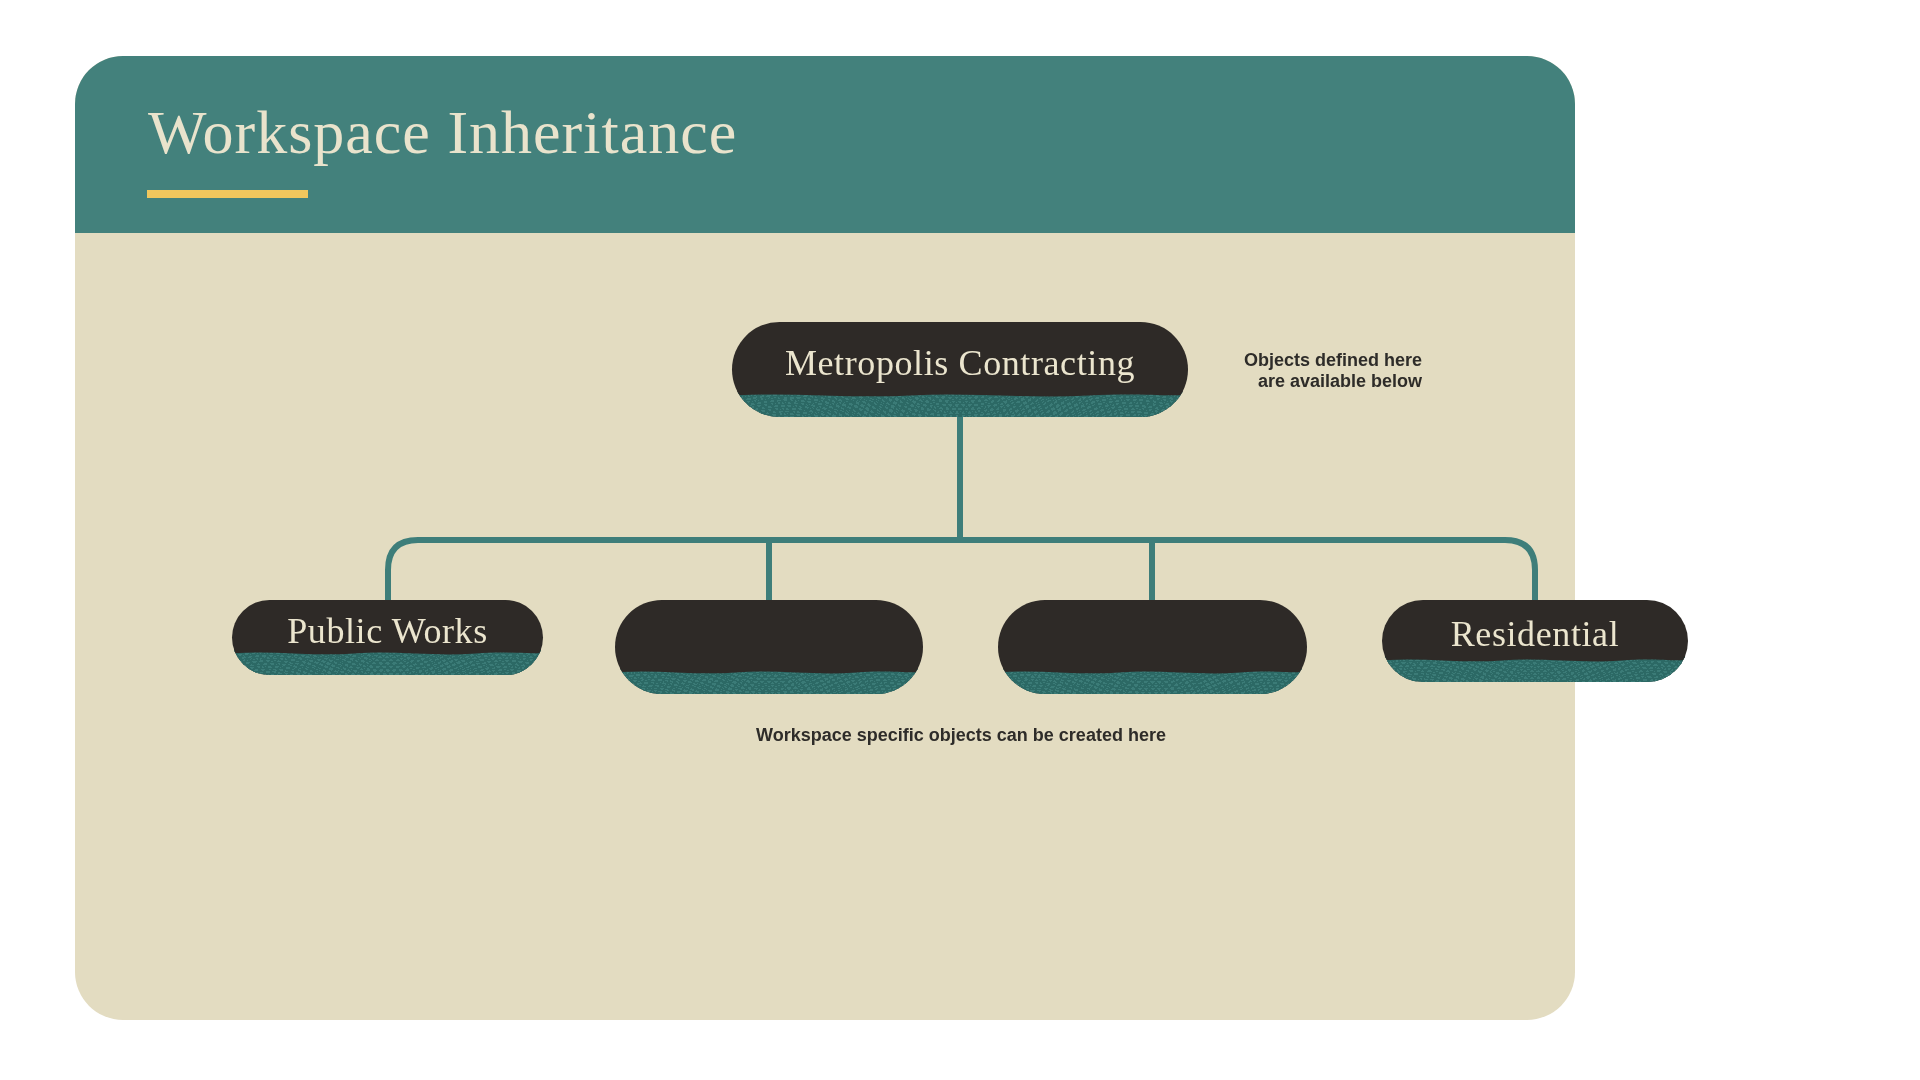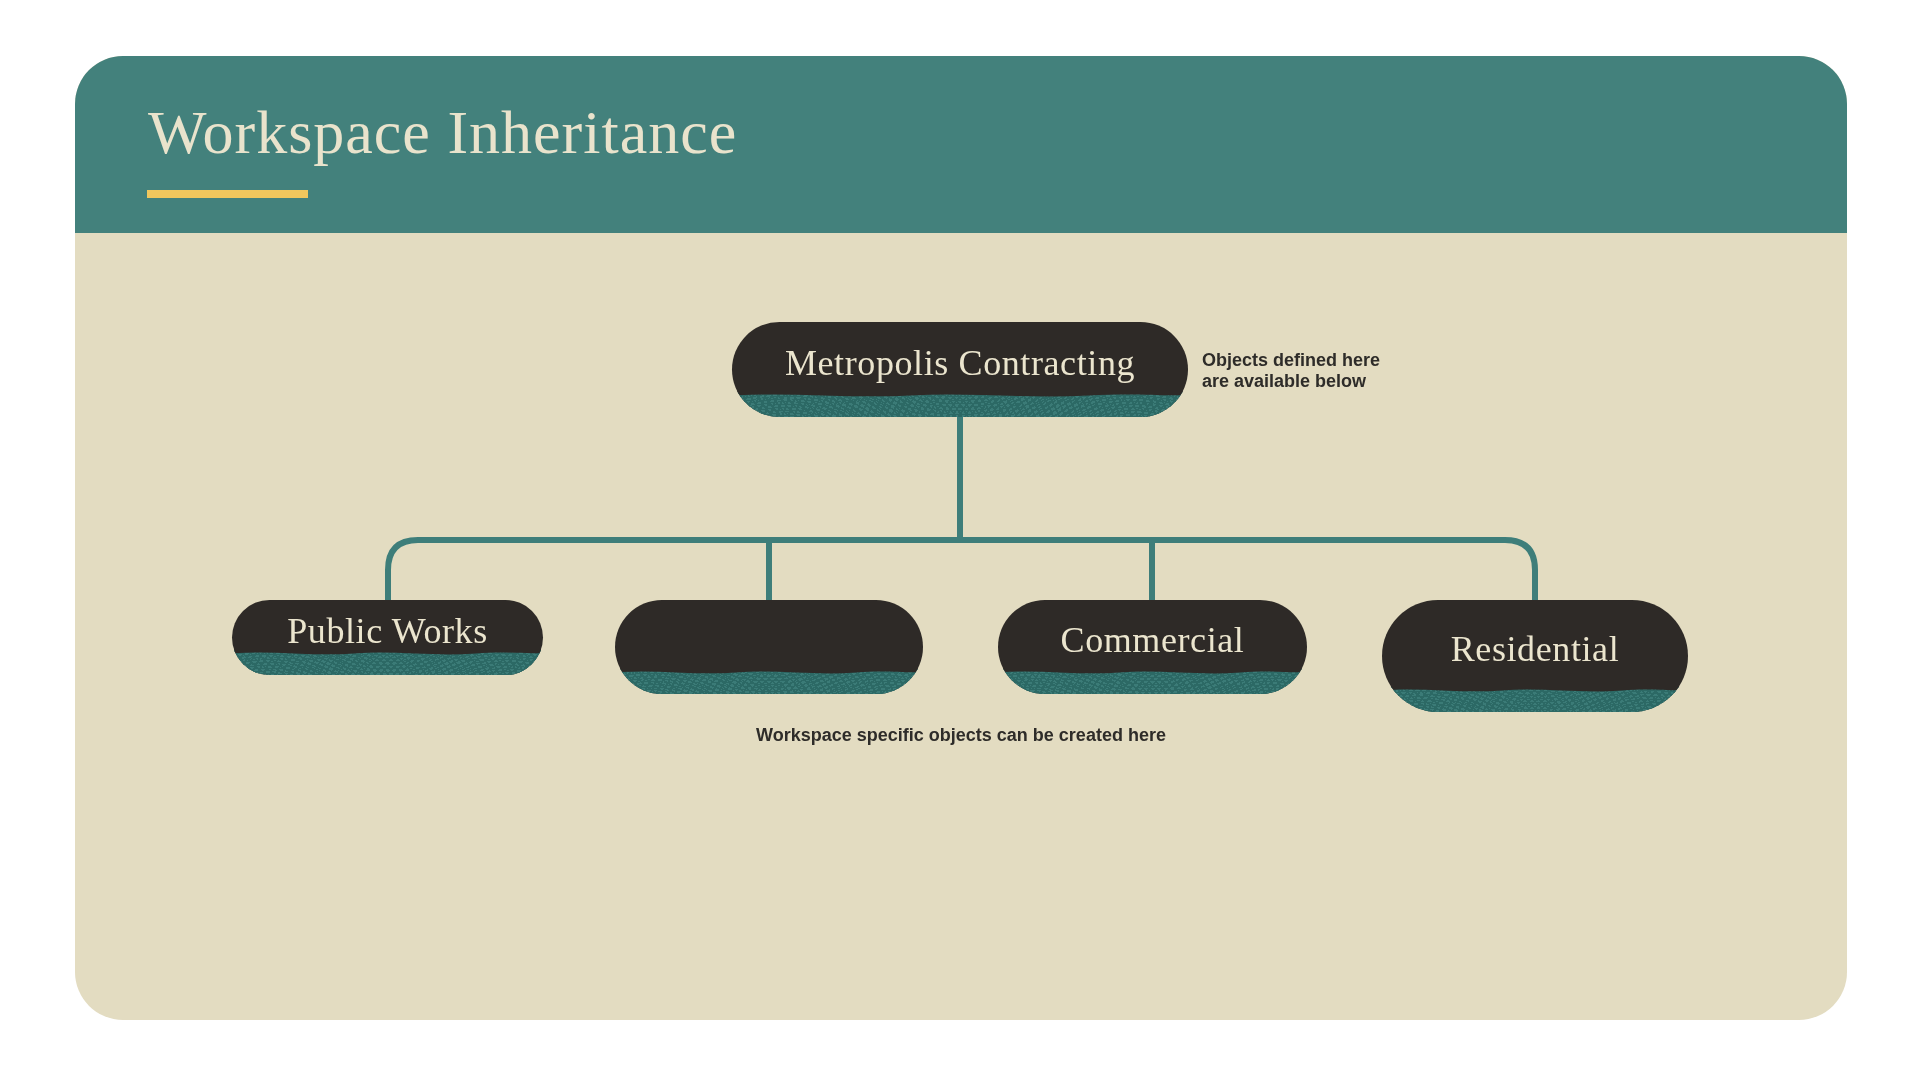--- a/index.html
+++ b/index.html
@@ -6,21 +6,21 @@
   body{
     width:1920px;height:1080px;
     background:#ffffff;
     position:relative;
     overflow:hidden;
     font-family:"Liberation Sans", sans-serif;
   }
   .card{
     position:absolute;
     left:75px;top:56px;
-    width:1772px;height:964px;
+    width:1500px;height:964px;
     background:#E3DCC1;
     border-radius:48px;
     overflow:hidden;
   }
   .card-header{
     position:absolute;left:0;top:0;right:0;
     height:177px;
     background:#43817C;
   }
   .page-title{
@@ -88,21 +88,21 @@
     font-family:"Liberation Sans",sans-serif;
     font-weight:700;
     font-size:18px;
     line-height:21px;
     color:#2E2C29;
     white-space:pre-line;
   }
   .note-root{
     left:1202px;top:350px;
     width:220px;
-    text-align:left;
+    text-align:right;
   }
   .note-children{
     left:1px;top:725px;
     width:1920px;
     text-align:center;
   }
 </style>
 </head>
 <body>
 
@@ -145,29 +145,28 @@
 
   <div class="node" style="left:615px;top:600px;width:308px;height:94px">
     <div class="grain">
       <svg class="band-wave" viewBox="0 0 460 10" preserveAspectRatio="none" aria-hidden="true">
         <path d="M0,5 C60,1 120,8.5 180,5 C240,1.5 300,8.5 360,5 C410,2 440,6.5 460,4 L460,0 L0,0 Z" fill="#2E2A27"></path>
       </svg>
     </div>
   </div>
 
   <div class="node" style="left:998px;top:600px;width:309px;height:94px">
-    <span class="node-label">Commercial</span>
     <div class="grain">
       <svg class="band-wave" viewBox="0 0 460 10" preserveAspectRatio="none" aria-hidden="true">
         <path d="M0,5 C60,1 120,8.5 180,5 C240,1.5 300,8.5 360,5 C410,2 440,6.5 460,4 L460,0 L0,0 Z" fill="#2E2A27"></path>
       </svg>
     </div>
   </div>
 
-  <div class="node" style="left:1382px;top:600px;width:306px;height:112px">
+  <div class="node" style="left:1382px;top:600px;width:306px;height:82px">
     <span class="node-label">Residential</span>
     <div class="grain">
       <svg class="band-wave" viewBox="0 0 460 10" preserveAspectRatio="none" aria-hidden="true">
         <path d="M0,5 C60,1 120,8.5 180,5 C240,1.5 300,8.5 360,5 C410,2 440,6.5 460,4 L460,0 L0,0 Z" fill="#2E2A27"></path>
       </svg>
     </div>
   </div>
 
   <div class="note note-children">Workspace specific objects can be created here</div>
 

